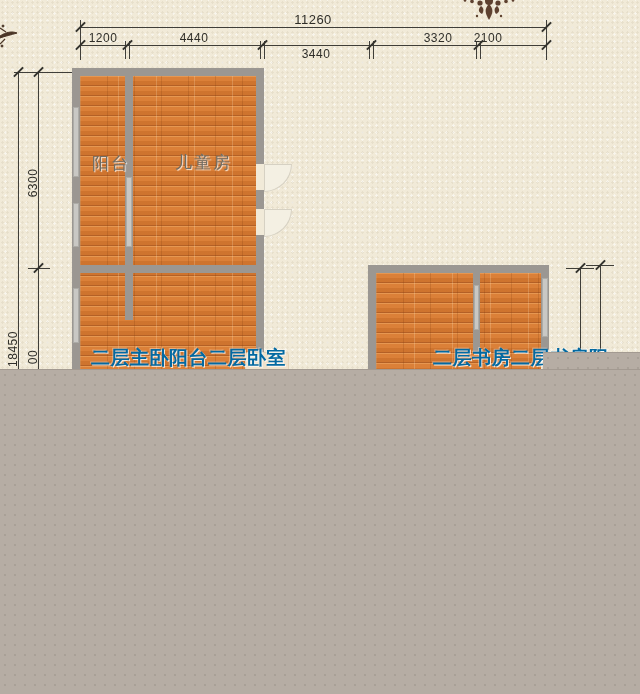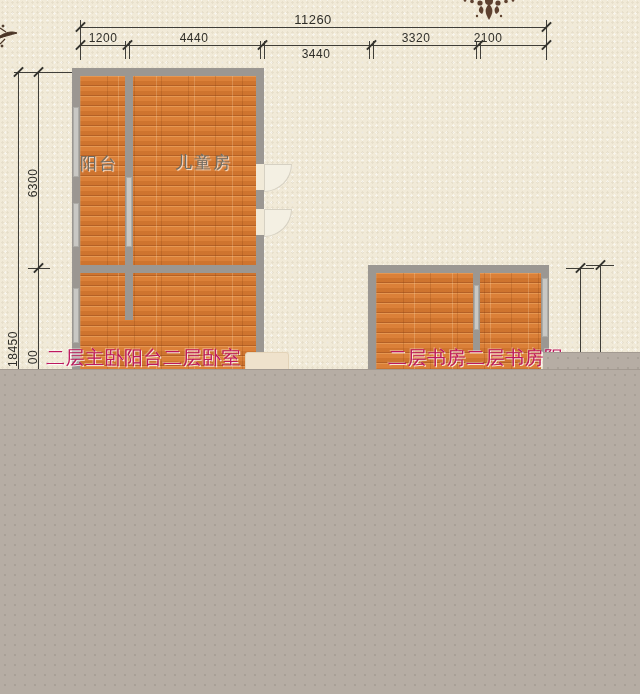--- a/index.html
+++ b/index.html
@@ -23,23 +23,23 @@
   .floor{position:absolute;background-color:#db8038;
     background-image:
       repeating-linear-gradient(90deg,rgba(255,235,200,0.22) 0 1px,transparent 1px 38px),
       repeating-linear-gradient(90deg,rgba(120,55,12,0.20) 0 1px,transparent 1px 27px),
       repeating-linear-gradient(180deg,rgba(255,205,140,0.30) 0 1px,transparent 1px 5px,
         rgba(196,106,38,0.55) 5px 9px,rgba(140,64,20,0.5) 9px 10px);}
   .door{position:absolute;width:26px;height:26px;background:#f4f0e3;
         border:1px solid #d6d1c3;border-radius:0 0 100% 0;}
   .room-label{position:absolute;font-size:17px;color:#6f6d65;letter-spacing:2px;
         text-shadow:1px 1px 1px rgba(255,255,255,0.85);white-space:nowrap;}
-  .caption{position:absolute;font-size:19px;font-weight:normal;color:#be185d;letter-spacing:0.5px;
+  .caption{position:absolute;font-size:19px;font-weight:bold;color:#0369a1;letter-spacing:0.5px;
         text-shadow:1px 1px 0 rgba(255,255,255,0.8),-1px -1px 0 rgba(255,255,255,0.35);
-        white-space:nowrap;}
+        white-space:nowrap;margin-left:45px;}
   .furn{position:absolute;background:#efe2cc;border:1px solid #e3d3b8;border-radius:3px;}
   
   .cover{position:absolute;background-color:#b6ada4;
     background-image:radial-gradient(rgba(90,80,70,0.14) 0.9px,transparent 1.1px);
     background-size:10px 10px;}
   .cover-edge{border-top:1px solid rgba(80,70,60,0.18);}
 </style>
 </head>
 <body>
 
@@ -95,21 +95,21 @@
     <div class="slash" style="left:74px;top:44px"></div>
     <div class="slash" style="left:121px;top:44px"></div>
     <div class="slash" style="left:256px;top:44px"></div>
     <div class="slash" style="left:365px;top:44px"></div>
     <div class="slash" style="left:472px;top:44px"></div>
     <div class="slash" style="left:540px;top:44px"></div>
 
     <div class="num" style="left:83px;top:31px;width:40px">1200</div>
     <div class="num" style="left:174px;top:31px;width:40px">4440</div>
     <div class="num" style="left:296px;top:47px;width:40px">3440</div>
-    <div class="num" style="left:396px;top:31px;width:40px">3320</div>
+    <div class="num" style="left:418px;top:31px;width:40px">3320</div>
     <div class="num" style="left:468px;top:31px;width:40px">2100</div>
   </div>
 
   <div>
     <div class="dl" style="left:14px;top:72px;width:64px;height:1px"></div>
     <div class="dl" style="left:18px;top:72px;width:1px;height:297px"></div>
     <div class="dl" style="left:38px;top:72px;width:1px;height:297px"></div>
     <div class="dl" style="left:28px;top:268px;width:22px;height:1px"></div>
     <div class="slash" style="left:12px;top:71px"></div>
     <div class="slash" style="left:32px;top:71px"></div>
@@ -141,21 +141,21 @@
     <div class="win" style="left:1px;top:135px;width:6px;height:44px"></div>
     <div class="win" style="left:1px;top:220px;width:6px;height:55px"></div>
     <div class="gap" style="left:184px;top:96px;width:8px;height:26px"></div>
     <div class="gap" style="left:184px;top:141px;width:8px;height:26px"></div>
     <div class="furn" style="left:173px;top:284px;width:42px;height:18px"></div>
   </div>
 
   <div class="door" style="left:264px;top:164px"></div>
   <div class="door" style="left:264px;top:209px"></div>
 
-  <div class="room-label" style="left:80px;top:152px">阳台</div>
+  <div class="room-label" style="left:92px;top:152px">阳台</div>
   <div class="room-label" style="left:175px;top:151px">儿童房</div>
 
   <div class="bld" style="left:368px;top:265px;width:181px;height:107px">
     <div class="floor" style="left:8px;top:8px;width:165px;height:99px"></div>
     <div class="wall" style="left:0;top:0;width:181px;height:8px"></div>
     <div class="wall" style="left:0;top:0;width:8px;height:107px"></div>
     <div class="wall" style="left:173px;top:0;width:8px;height:87px"></div>
     <div class="win" style="left:174px;top:13px;width:6px;height:59px"></div>
     <div class="wall" style="left:105px;top:8px;width:7px;height:79px"></div>
     <div class="win" style="left:106px;top:20px;width:5px;height:45px"></div>

